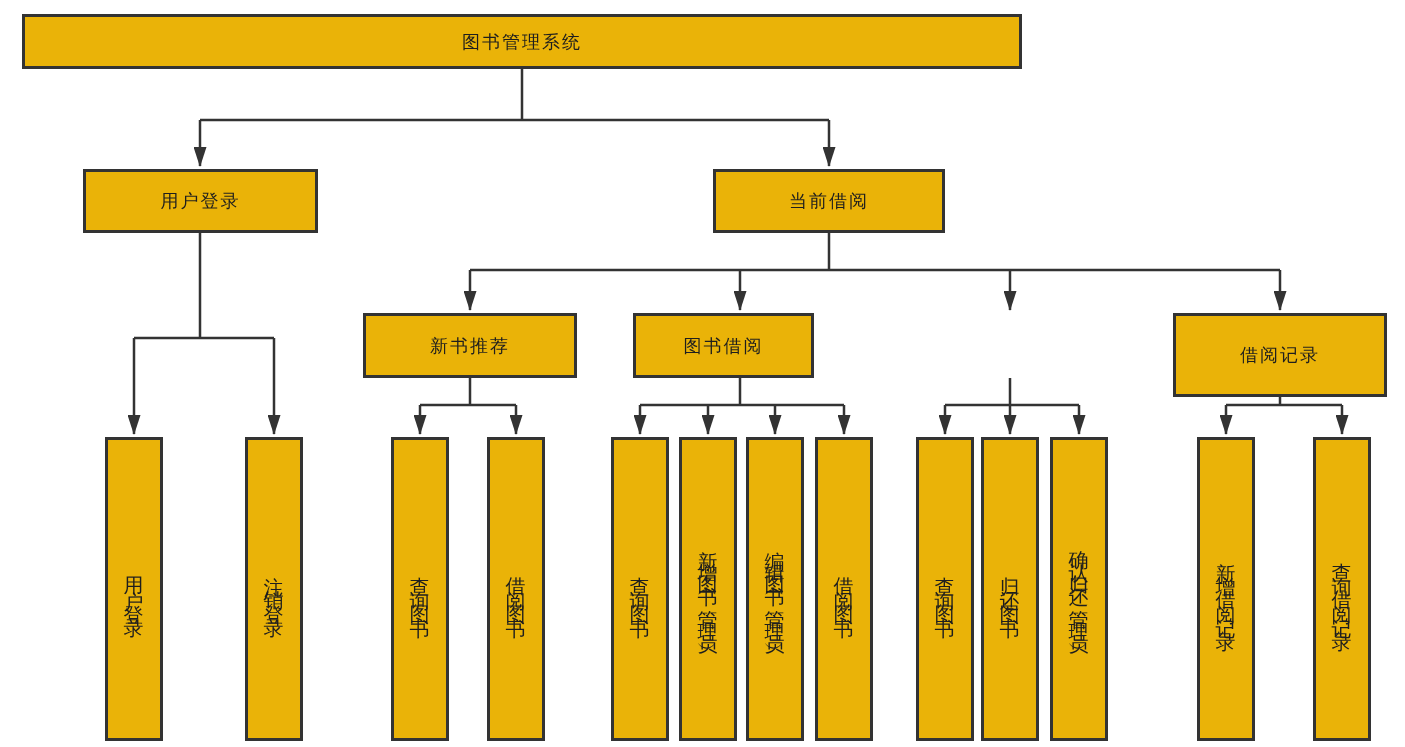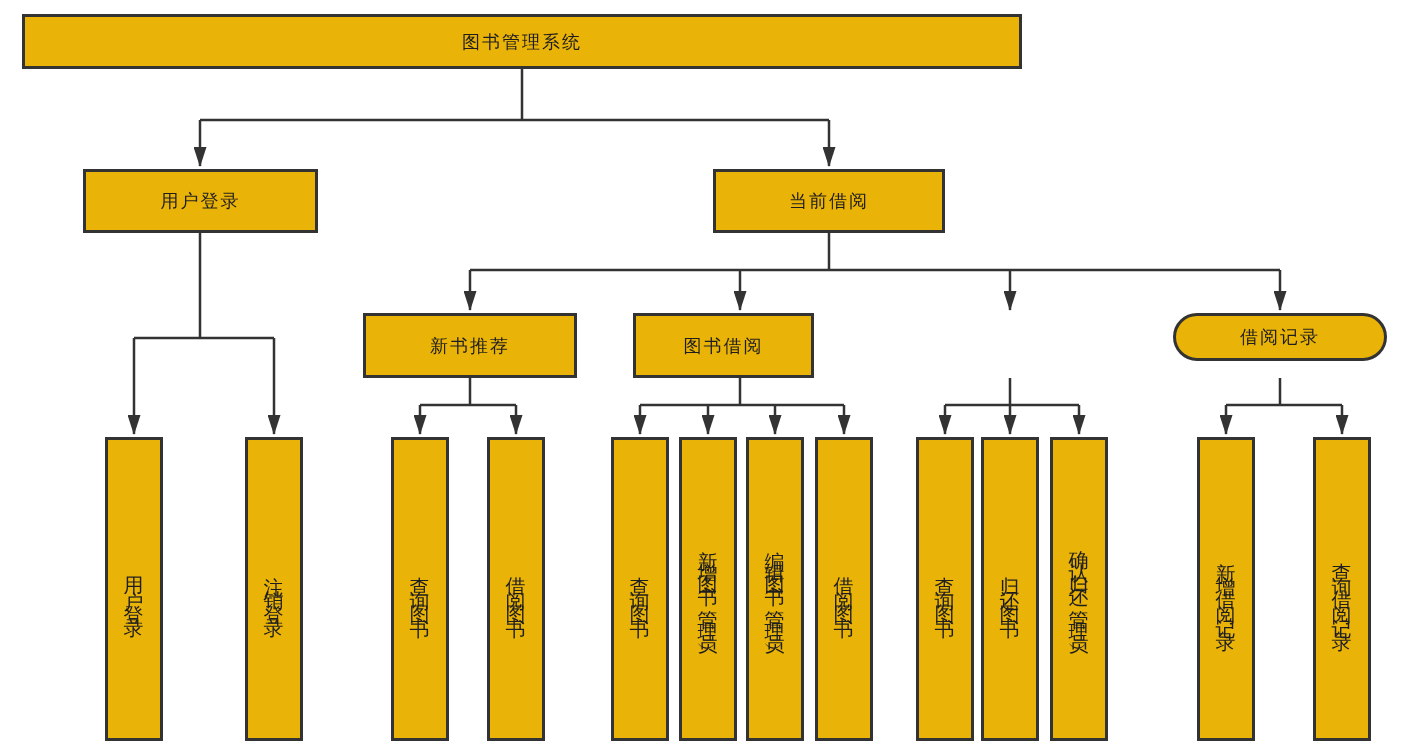--- a/index.html
+++ b/index.html
@@ -101,21 +101,21 @@
     <line class="arrow-line" x1="1342" y1="405" x2="1342" y2="434" marker-end="url(#arrowhead)" stroke="#333333"></line>
   </svg>
 
   <div class="box h-box" style="left:22px; top:14px; width:1000px; height:55px;">图书管理系统</div>
 
   <div class="box h-box" style="left:83px; top:169px; width:235px; height:64px;">用户登录</div>
   <div class="box h-box" style="left:713px; top:169px; width:232px; height:64px;">当前借阅</div>
 
   <div class="box h-box" style="left:363px; top:313px; width:214px; height:65px;">新书推荐</div>
   <div class="box h-box" style="left:633px; top:313px; width:181px; height:65px;">图书借阅</div>
-  <div class="box h-box" style="left:1173px; top:313px; width:214px; height:48px;border-radius:28px;">借阅记录</div>
+  <div class="box h-box" style="left:1173px; top:313px; width:214px; height:84px;">借阅记录</div>
 
   <div class="box v-box" style="left:105px; top:437px; width:58px; height:304px;">用户登录</div>
   <div class="box v-box" style="left:245px; top:437px; width:58px; height:304px;">注销登录</div>
 
   <div class="box v-box" style="left:391px; top:437px; width:58px; height:304px;">查询图书</div>
   <div class="box v-box" style="left:487px; top:437px; width:58px; height:304px;">借阅图书</div>
 
   <div class="box v-box" style="left:611px; top:437px; width:58px; height:304px;">查询图书</div>
   <div class="box v-box long" style="left:679px; top:437px; width:58px; height:304px;">新增图书（管理员）</div>
   <div class="box v-box long" style="left:746px; top:437px; width:58px; height:304px;">编辑图书（管理员）</div>

